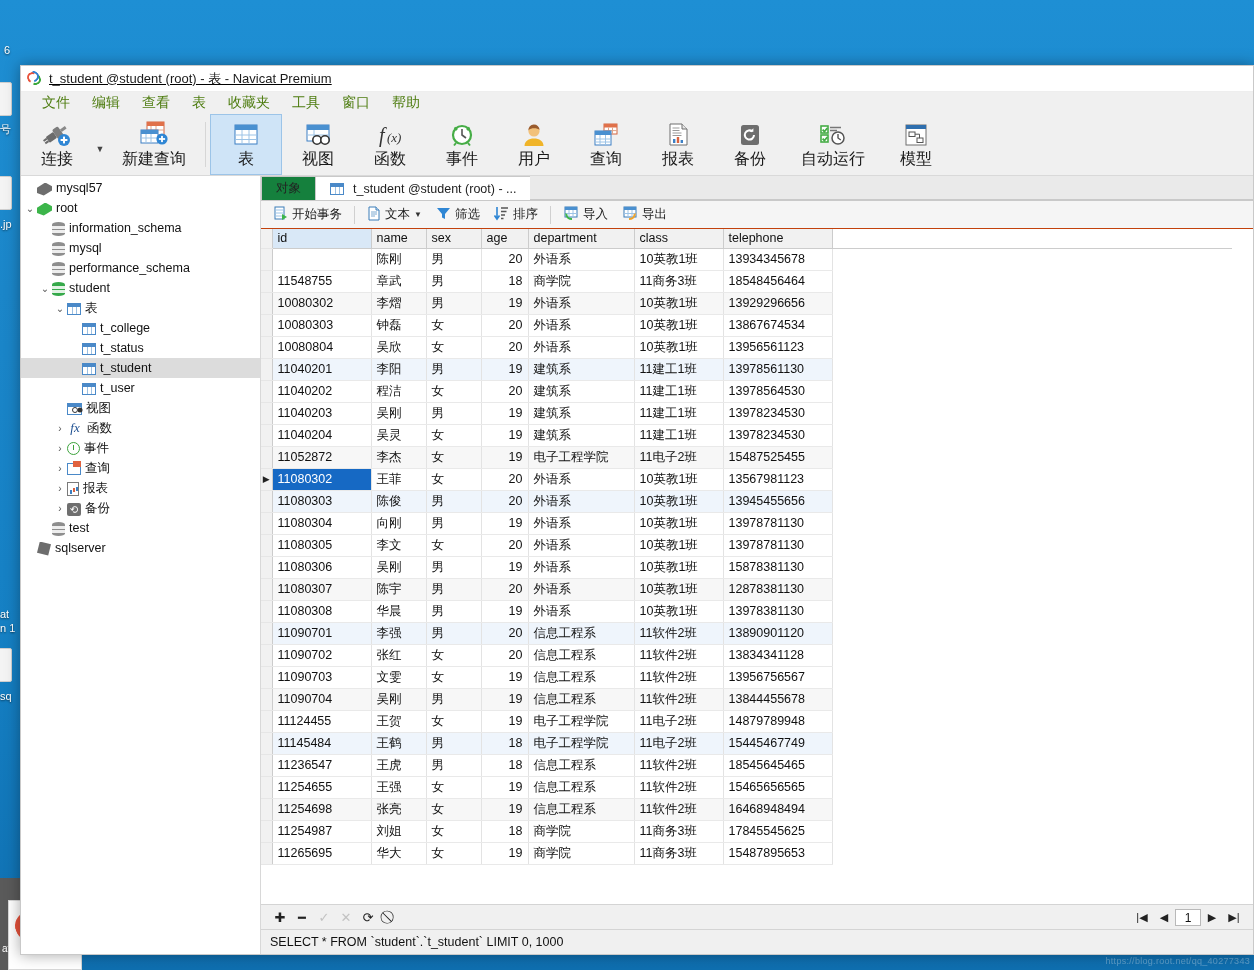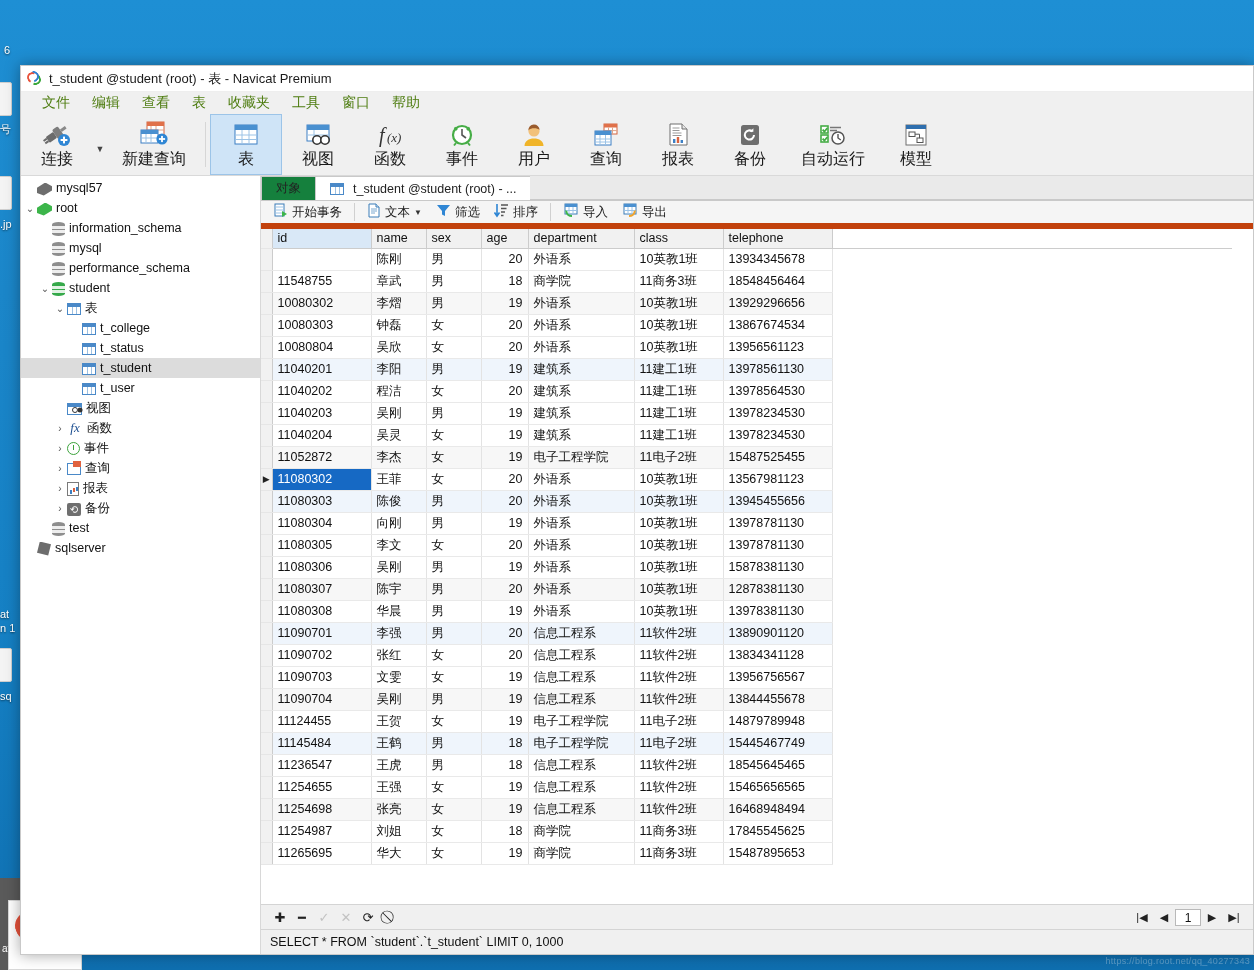--- a/index.html
+++ b/index.html
@@ -25,21 +25,21 @@
      background:#fff; border:1px solid #d8d8d8; overflow:hidden; }
   .taskthumb .tt-label { position:absolute; left:2px; bottom:16px; color:#fff;
      font-size:10px; }
 
   
   .window { position:absolute; left:20px; top:65px; width:1234px; height:890px;
      background:#f0f0f0; border:1px solid #c9c9c9;
      box-shadow:0 0 14px rgba(0,0,0,.35); display:flex; flex-direction:column; }
 
   .titlebar { height:26px; background:#fff; display:flex; align-items:center;
-     padding:0 6px; border-bottom:1px solid #eee; flex:0 0 auto; }
+     padding:0 6px; border-bottom:1px solid #eee; flex:0 0 auto;text-decoration:underline; }
   .title-text { font-size:13px; color:#1b1b1b; margin-left:6px; }
 
   .logo-nav { width:16px; height:16px; position:relative; flex:0 0 auto; }
   .logo-nav i { position:absolute; border-radius:50%; border:2.5px solid; width:11px; height:11px; }
   .logo-nav i.a { border-color:#e8533c transparent transparent #e8533c; left:0; top:1px; transform:rotate(-20deg);}
   .logo-nav i.b { border-color:transparent #3aa63a #3aa63a transparent; left:3px; top:3px; transform:rotate(-20deg);}
   .logo-nav i.c { border-color:#2f7fd0 #2f7fd0 transparent transparent; left:1px; top:0px; transform:rotate(35deg);}
 
   .menubar { height:22px; background:#f0f0f0; display:flex; align-items:center;
      padding-left:10px; gap:0; flex:0 0 auto; }
@@ -104,21 +104,21 @@
   .tabstrip { height:25px; background:#eaeaea; display:flex; align-items:flex-end;
      border-bottom:1px solid #c9c9c9; flex:0 0 auto; }
   .tab { height:24px; padding:0 14px; display:flex; align-items:center; gap:5px;
      font-size:12.5px; color:#222; background:#15803d; border:1px solid #c9c9c9;
      border-bottom:none; margin-right:-1px; cursor:default; }
   .tab.active { background:#fff; }
   .tab .ic-grid { margin-top:0; }
   .tabfill { flex:1 1 auto; height:24px; background:#eaeaea; border-bottom:1px solid #c9c9c9;}
 
   .datatoolbar { height:28px; background:#f5f5f5; display:flex; align-items:center;
-     gap:2px; padding:0 6px; border-bottom:6px solid #c2410c; flex:0 0 auto; }
+     gap:2px; padding:0 6px; border-bottom:1px solid #c2410c; flex:0 0 auto; }
   .dtb { display:flex; align-items:center; gap:4px; padding:2px 6px; font-size:12.5px;
      color:#1a1a1a; cursor:default; }
   .dtb-sep { width:1px; height:18px; background:#d0d0d0; margin:0 4px; }
 
   
   .gridwrap { flex:1 1 auto; overflow:hidden; background:#fff; position:relative; }
   table.grid { border-collapse:collapse; table-layout:fixed; font-size:12.5px; }
   table.grid th {
      background:#f1f1f1; font-weight:normal; text-align:left; height:19px;
      border-right:1px solid #ccc; border-bottom:1px solid #ccc; padding:0 5px;

